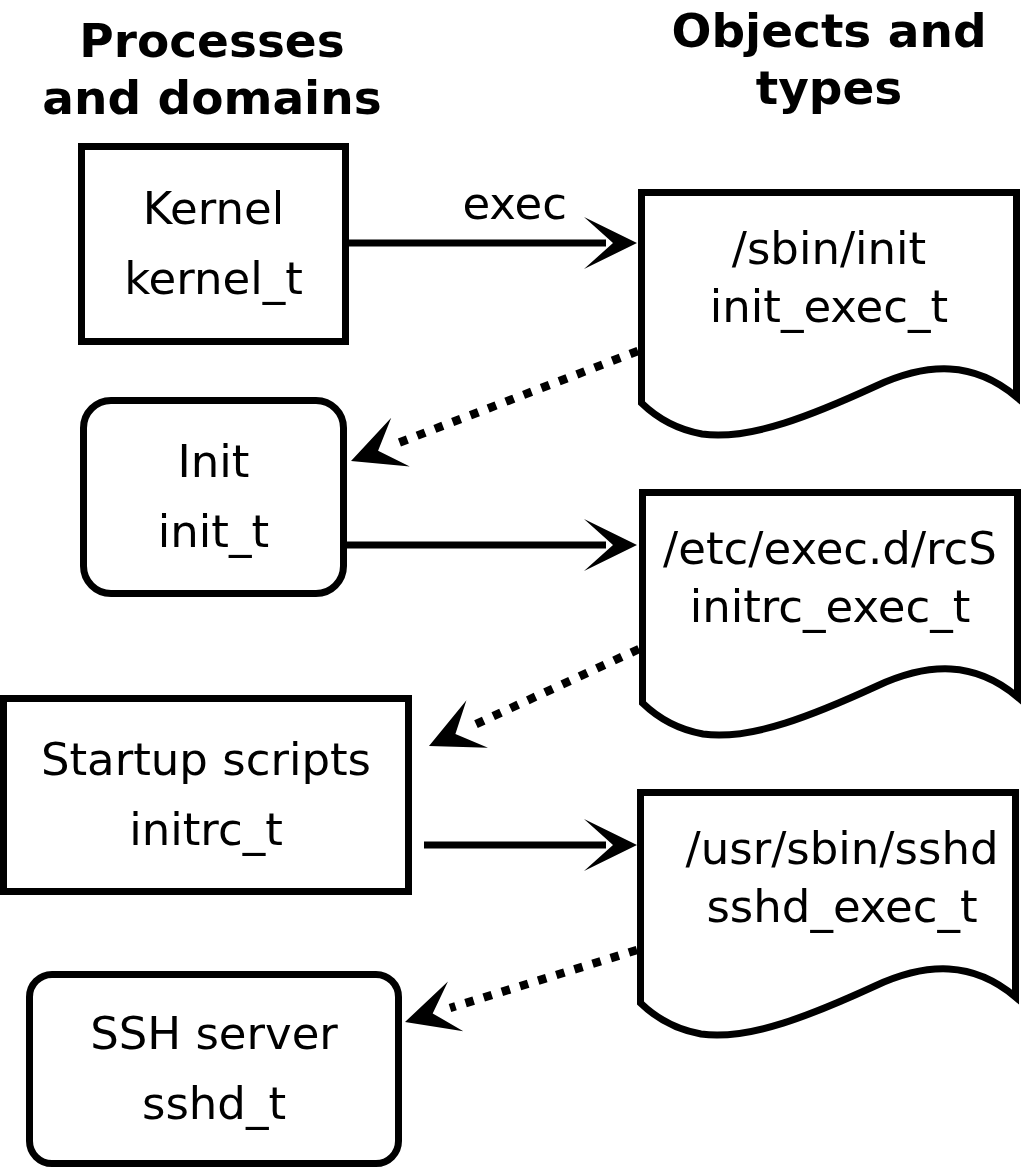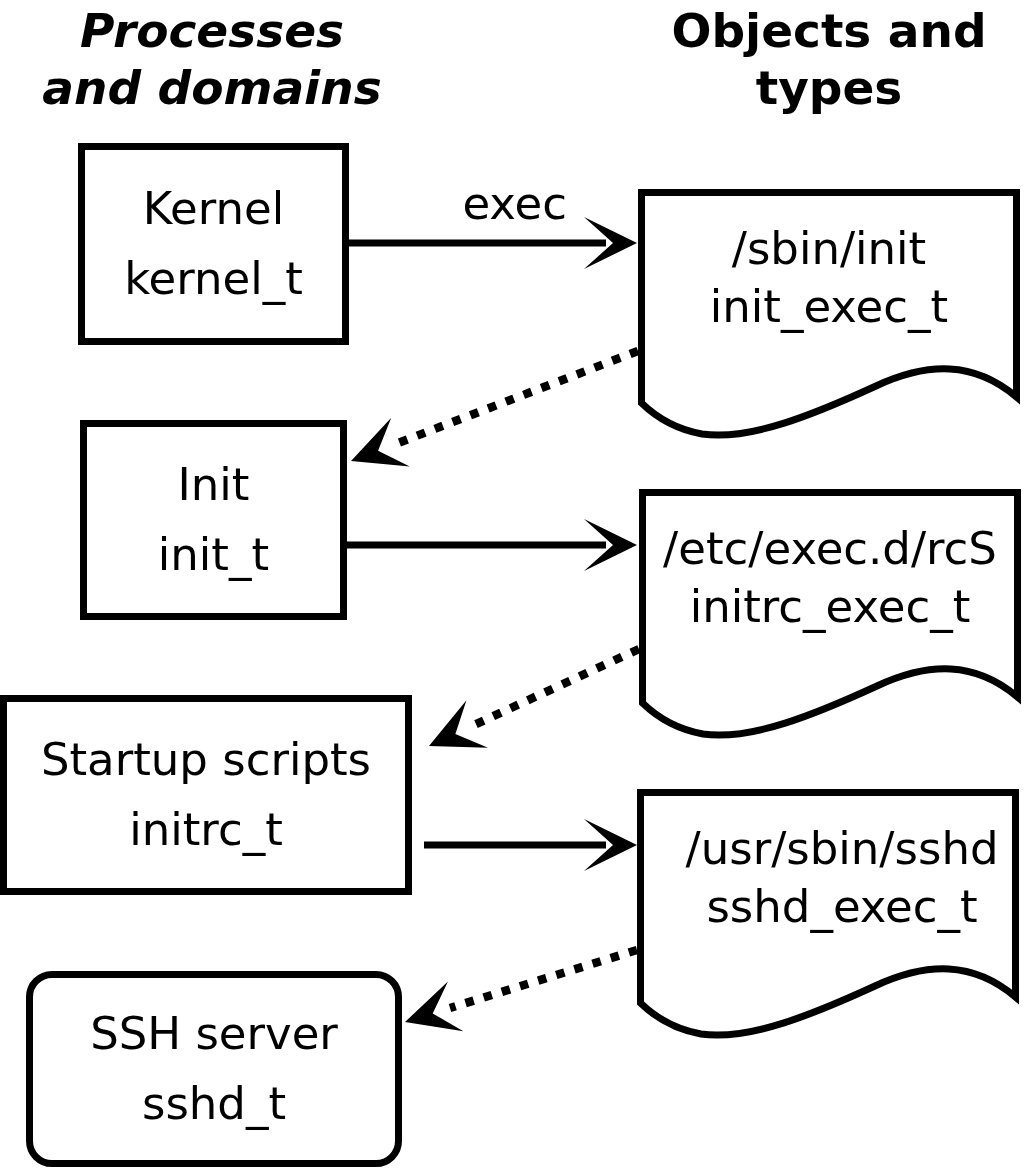--- a/index.html
+++ b/index.html
@@ -23,40 +23,40 @@
     width: 1024px;
     height: 1173px;
   }
   .col-header {
     position: absolute;
     text-align: center;
     font-weight: bold;
     font-size: 47px;
     line-height: 57px;
   }
-  .hdr-left  { left: 0px;   top: 2px; width: 424px; font-style: italic; }
+  .hdr-left  { left: 0px;   top: 12px; width: 424px; }
   .hdr-right { left: 634px; top: 2px; width: 390px; }
   .col-header span { display: block; }
 
   .process-box {
     position: absolute;
     box-sizing: border-box;
     border: 7px solid #000000;
     background: #ffffff;
     display: flex;
     flex-direction: column;
     justify-content: center;
     align-items: center;
     text-align: center;
     font-size: 45px;
     line-height: 58px;
     gap: 12px;
   }
   .box-kernel  { left: 78px;  top: 143px; width: 271px; height: 202px; }
-  .box-init    { left: 80px;  top: 420px; width: 267px; height: 200px; }
+  .box-init    { left: 80px;  top: 397px; width: 267px; height: 200px; border-radius: 31px; }
   .box-startup { left: 0px;   top: 695px; width: 412px; height: 200px; }
   .box-ssh     { left: 26px;  top: 971px; width: 376px; height: 196px; border-radius: 26px; }
 
   .doc-label {
     position: absolute;
     width: 382px;
     text-align: center;
     font-size: 45px;
     line-height: 58px;
   }

